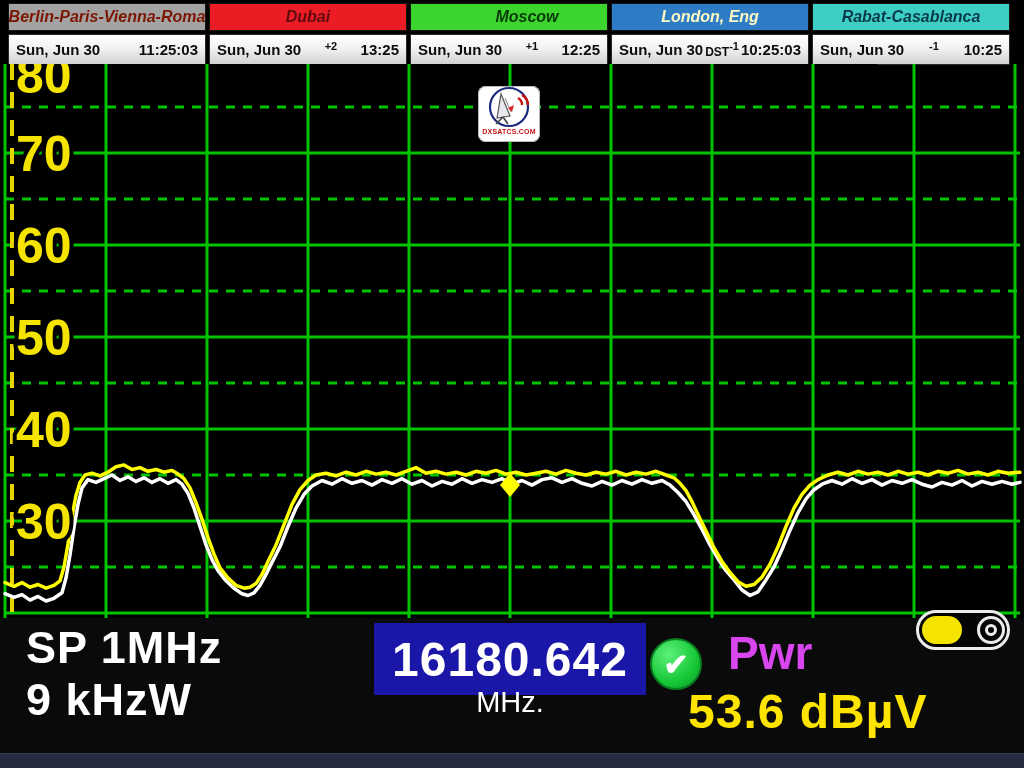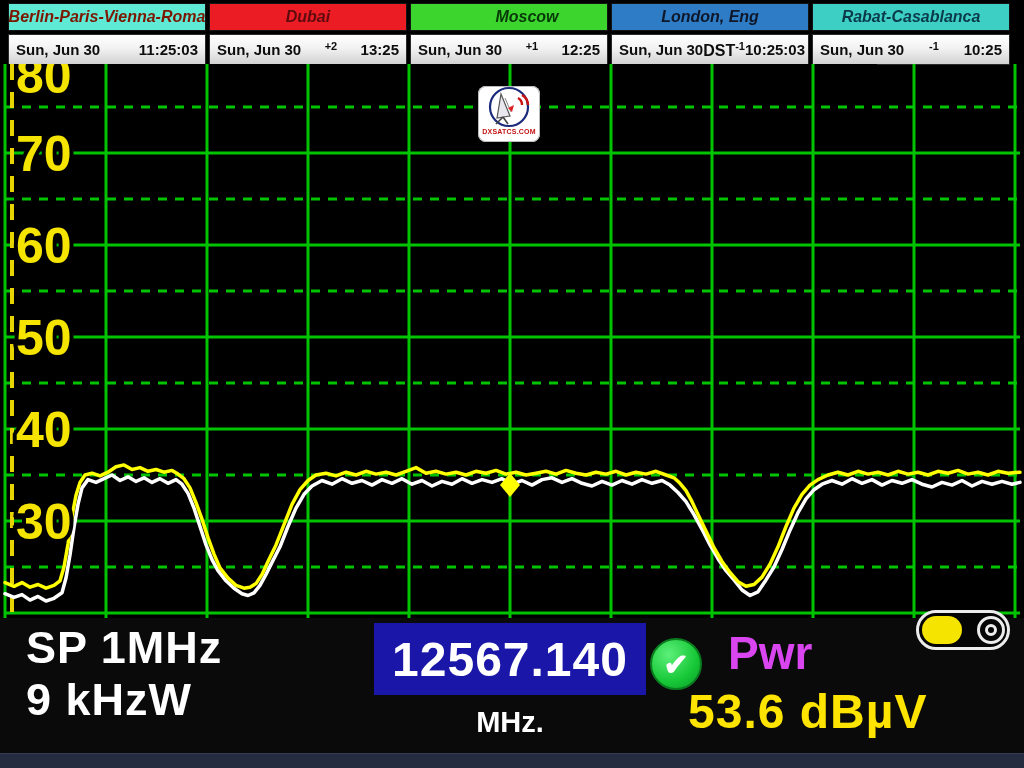--- a/index.html
+++ b/index.html
@@ -11,42 +11,42 @@
   .clock-row{display:flex;gap:3px;}
   .clock-col{flex:1;min-width:0;}
   .city-cell{height:26px;display:flex;align-items:center;justify-content:center;
              border:1px solid #141414;font-style:italic;font-weight:700;font-size:16px;
              white-space:nowrap;overflow:hidden;}
   .time-cell{margin-top:3px;height:29px;display:flex;align-items:center;justify-content:space-between;
              background:linear-gradient(#ffffff 0%,#f2f2f2 45%,#d2d2d2 100%);
              border:1px solid #2a2a2a;color:#0d0d0d;font-weight:700;font-size:15px;
              padding:0 7px;white-space:nowrap;}
   .tz-group{font-weight:700;color:#0d0d0d;}
-  .tz-base{font-size:16px;letter-spacing:0;margin-top:32px;}
+  .tz-base{font-size:12px;letter-spacing:0;margin-top:32px;}
   .tz-sup{font-size:11px;vertical-align:super;font-weight:700;}
 
   
   #plot-wrap{position:absolute;left:0;top:64px;width:877px;height:554px;background:#000;}
   #spectrum-svg{position:absolute;left:0;top:0;}
 
   
   .logo{position:absolute;left:478px;top:86px;width:62px;height:56px;background:#fff;
         border-radius:8px;box-shadow:0 0 0 1px #bbb inset;display:flex;flex-direction:column;
         align-items:center;justify-content:flex-start;}
   .logo-text{font-size:7px;font-weight:700;color:#c41212;letter-spacing:.2px;margin-top:-2px;}
 
   
   .bottom-bar{position:absolute;left:0;top:618px;width:1024px;height:135px;background:#0a0a0a;}
   .sp-block{position:absolute;left:26px;top:4px;color:#fff;font-weight:700;font-size:45px;
             line-height:52px;letter-spacing:1px;}
   .freq-box{position:absolute;left:374px;top:5px;width:272px;height:72px;background:#1A16A8;
             display:flex;align-items:center;justify-content:center;color:#fff;
             font-weight:700;font-size:48px;letter-spacing:1px;}
-  .mhz-label{position:absolute;left:374px;top:88px;width:272px;text-align:center;color:#fff;
-             font-weight:700;font-size:29px;}
+  .mhz-label{position:absolute;left:374px;top:68px;width:272px;text-align:center;color:#fff;
+             font-weight:400;font-size:29px;}
   .check-icon{position:absolute;left:650px;top:20px;width:48px;height:48px;border-radius:50%;
               background:radial-gradient(circle at 35% 30%,#5df07a,#17c837 60%,#0b9a28);
               border:2px solid #0a7c1f;display:flex;align-items:center;justify-content:center;
               color:#fff;font-weight:700;font-size:30px;}
   .pwr-label{position:absolute;left:728px;top:8px;color:#d946ef;font-weight:700;font-size:46px;}
   .pwr-value{position:absolute;left:688px;top:66px;color:#FFE400;font-weight:700;font-size:48px;
              letter-spacing:1px;white-space:nowrap;}
   .toggle{position:absolute;left:916px;top:-8px;width:94px;height:40px;border:3px solid #ececec;
           border-radius:22px;background:#050505;box-sizing:border-box;}
   .toggle-knob{position:absolute;left:3px;top:3px;width:40px;height:28px;border-radius:14px;
@@ -58,21 +58,21 @@
 
   .bottom-strip{position:absolute;left:0;top:753px;width:1024px;height:15px;background:#262c40;
                 border-top:1px solid #343c58;}
 </style>
 </head>
 <body>
 
 <div class="clock-bar">
   <div class="clock-row">
     <div class="clock-col">
-      <div class="city-cell" style="background: #5eead4; color: rgb(123, 22, 0);">Berlin-Paris-Vienna-Roma</div>
+      <div class="city-cell" style="background: #a3a3a3; color: rgb(123, 22, 0);">Berlin-Paris-Vienna-Roma</div>
       <div class="time-cell">
         <span>Sun, Jun 30</span>
         <span class="tz-group"><span class="tz-base"></span><span class="tz-sup"></span></span>
         <span>11:25:03</span>
       </div>
     </div>
     <div class="clock-col">
       <div class="city-cell" style="background: rgb(236, 28, 36); color: rgb(94, 11, 16);">Dubai</div>
       <div class="time-cell">
         <span>Sun, Jun 30</span>
@@ -82,21 +82,21 @@
     </div>
     <div class="clock-col">
       <div class="city-cell" style="background: rgb(60, 213, 46); color: rgb(8, 56, 8); padding-left: 36px;">Moscow</div>
       <div class="time-cell">
         <span>Sun, Jun 30</span>
         <span class="tz-group"><span class="tz-base"></span><span class="tz-sup">+1</span></span>
         <span>12:25</span>
       </div>
     </div>
     <div class="clock-col">
-      <div class="city-cell" style="background: rgb(46, 124, 197); color: #0f172a;">London, Eng</div>
+      <div class="city-cell" style="background: rgb(46, 124, 197); color: #fef9c3;">London, Eng</div>
       <div class="time-cell">
         <span>Sun, Jun 30</span>
         <span class="tz-group"><span class="tz-base">DST</span><span class="tz-sup">-1</span></span>
         <span>10:25:03</span>
       </div>
     </div>
     <div class="clock-col">
       <div class="city-cell" style="background: rgb(62, 207, 196); color: rgb(10, 58, 74); text-align: center;">Rabat-Casablanca</div>
       <div class="time-cell">
         <span>Sun, Jun 30</span>
@@ -158,21 +158,21 @@
     <path d="M38 9 a12 12 0 0 1 6 10" fill="none" stroke="#cc1111" stroke-width="2.4"></path>
   </svg>
   <div class="logo-text">DXSATCS.COM</div>
 </div>
 
 <div class="bottom-bar">
   <div class="sp-block">
     <div>SP 1MHz</div>
     <div>9 kHzW</div>
   </div>
-  <div class="freq-box">12567.140</div>
+  <div class="freq-box">16180.642</div>
   <div class="mhz-label">MHz.</div>
   <div class="check-icon">✔</div>
   <div class="pwr-label">Pwr</div>
   <div class="pwr-value">53.6 dBµV</div>
   <div class="toggle">
     <div class="toggle-knob"></div>
     <div class="toggle-ring">
       <div class="toggle-ring-inner"></div>
     </div>
   </div>

